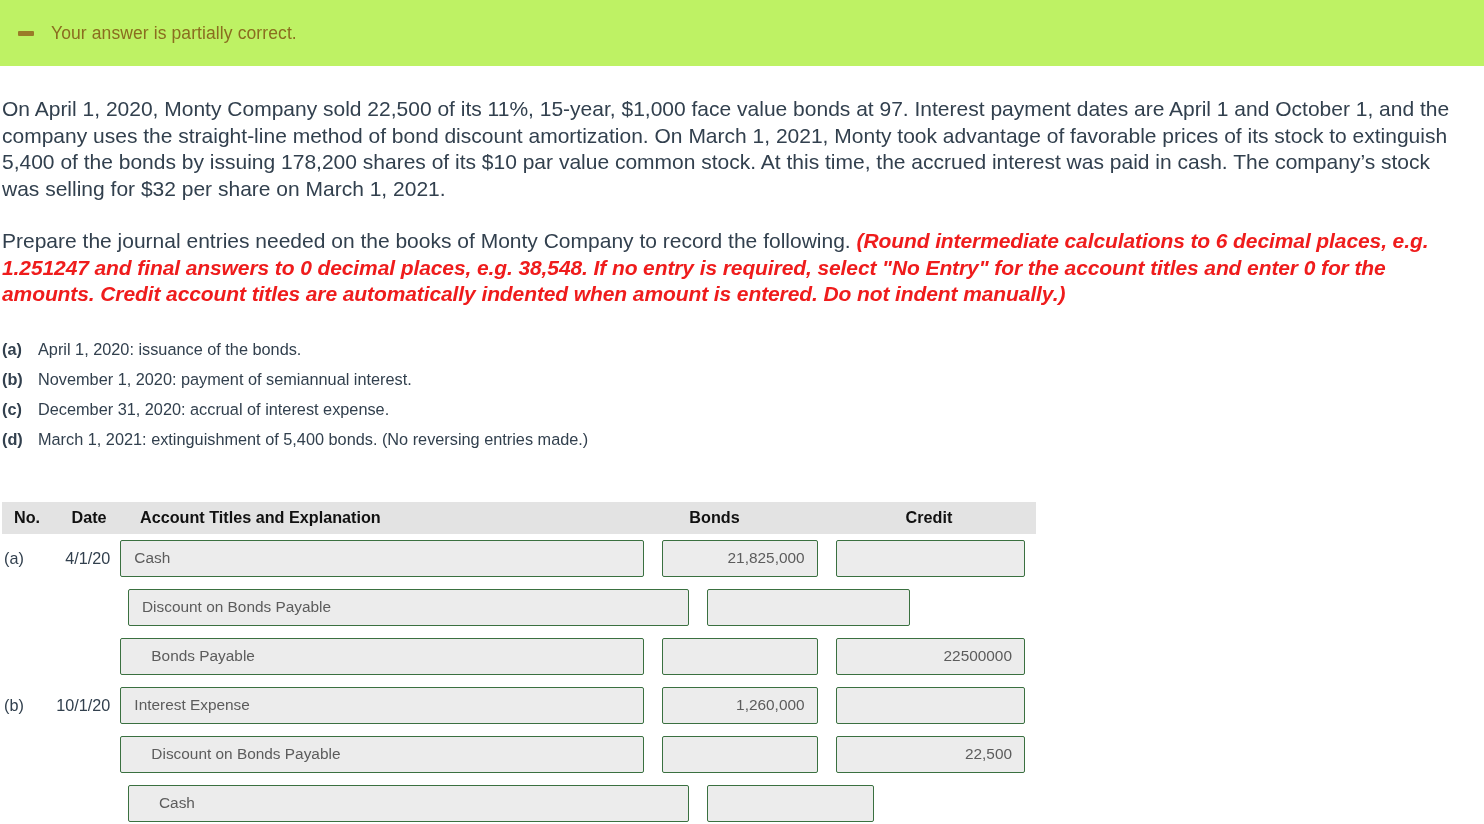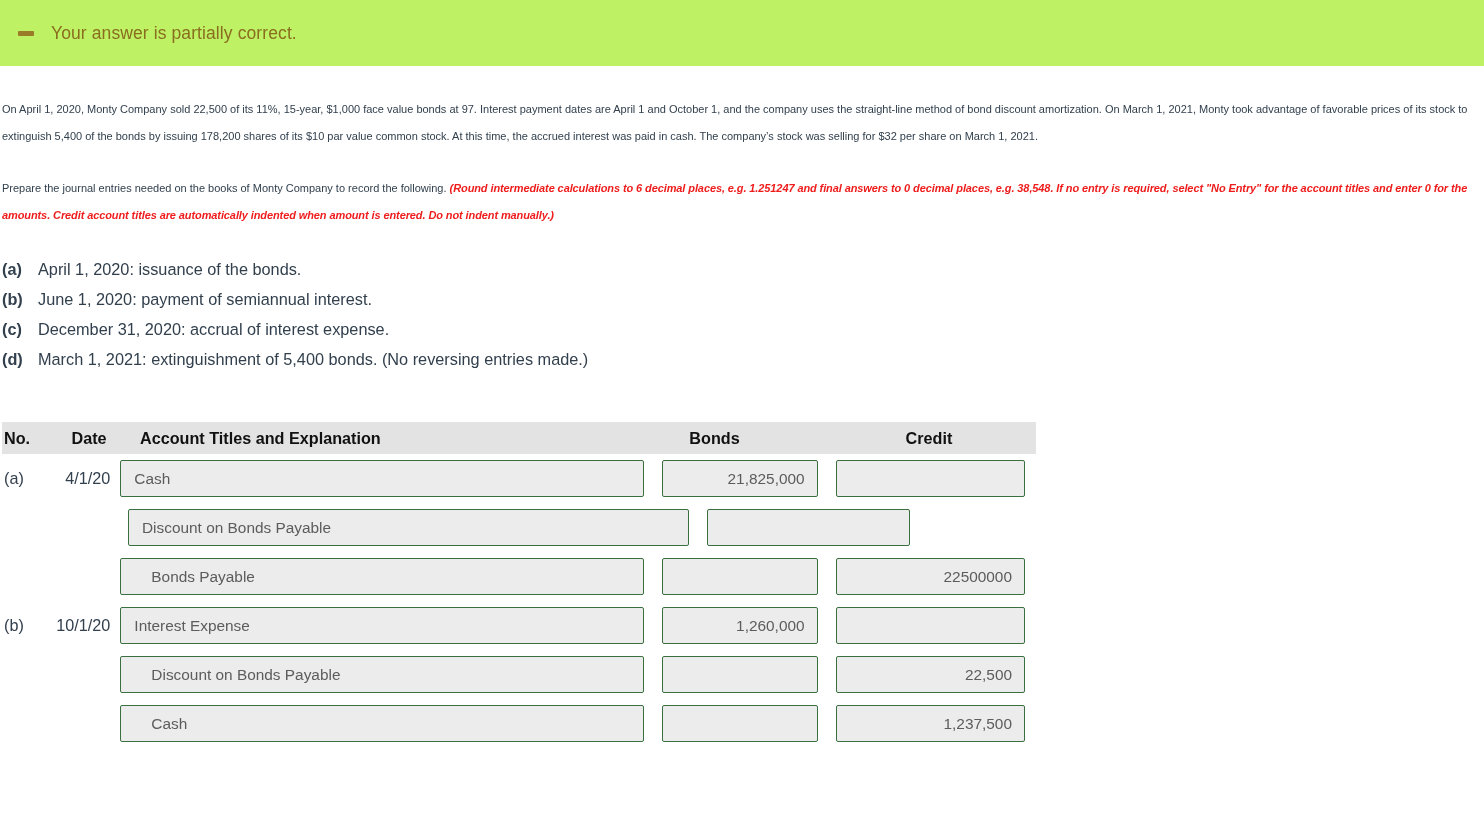--- a/index.html
+++ b/index.html
@@ -39,21 +39,21 @@
     color: #8a6d1f;
     letter-spacing: .1px;
   }
 
   
   .content {
     padding: 0 6px 0 2px;
   }
 
   .para {
-    font-size: 11px;
+    font-size: 21px;
     line-height: 26.5px;
     color: #32404e;
     margin: 0;
     max-width: 1470px;
   }
   .para-problem { margin-top: 30px; }
   .para-prepare { margin-top: 26px; }
 
   .hint {
     color: #ef1c1c;
@@ -89,21 +89,21 @@
   }
   .jhead {
     display: flex;
     align-items: center;
     background: #e3e3e3;
     height: 32px;
     font-weight: bold;
     font-size: 16.2px;
     color: #111111;
   }
-  .col-no     { width: 48px;  text-align: left;  padding-left: 2px; box-sizing: border-box; }
+  .col-no     { width: 48px;  text-align: center;  padding-left: 2px; box-sizing: border-box; }
   .col-date   { width: 78px;  text-align: center;  box-sizing: border-box; }
   .col-acct   { width: 479px; text-align: left;  padding-left: 12px; box-sizing: border-box; }
   .col-debit  { width: 215px; text-align: center; box-sizing: border-box; }
   .col-credit { width: 214px; text-align: center; box-sizing: border-box; }
 
   .jrow {
     display: flex;
     align-items: center;
     height: 49px;
   }
@@ -157,21 +157,21 @@
     <span class="hint">(Round intermediate calculations to 6 decimal places, e.g. 1.251247 and final answers to 0 decimal places, e.g. 38,548. If no entry is required, select "No Entry" for the account titles and enter 0 for the amounts. Credit account titles are automatically indented when amount is entered. Do not indent manually.)</span>
   </p>
 
   <ul class="req-list">
     <li class="req-item">
       <span class="req-key">(a)</span>
       <span class="req-text">April 1, 2020: issuance of the bonds.</span>
     </li>
     <li class="req-item">
       <span class="req-key">(b)</span>
-      <span class="req-text">June 1, 2020: payment of semiannual interest.</span>
+      <span class="req-text">November 1, 2020: payment of semiannual interest.</span>
     </li>
     <li class="req-item">
       <span class="req-key">(c)</span>
       <span class="req-text">December 31, 2020: accrual of interest expense.</span>
     </li>
     <li class="req-item">
       <span class="req-key">(d)</span>
       <span class="req-text">March 1, 2021: extinguishment of 5,400 bonds. (No reversing entries made.)</span>
     </li>
   </ul>
@@ -255,19 +255,16 @@
 
     <div class="jrow">
       <div class="cell-no"></div>
       <div class="cell-date"></div>
       <div class="cell-acct">
         <div class="field field-acct indent">Cash</div>
       </div>
       <div class="cell-debit">
         <div class="field field-amt"></div>
       </div>
-      <div class="cell-credit">
-        <div class="field field-amt">1,237,500</div>
-      </div>
     </div>
 
   </div>
 </div>
 
 </body></html>

